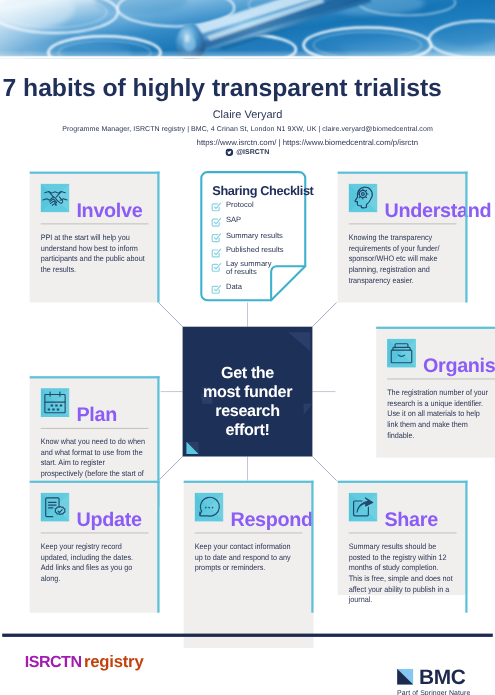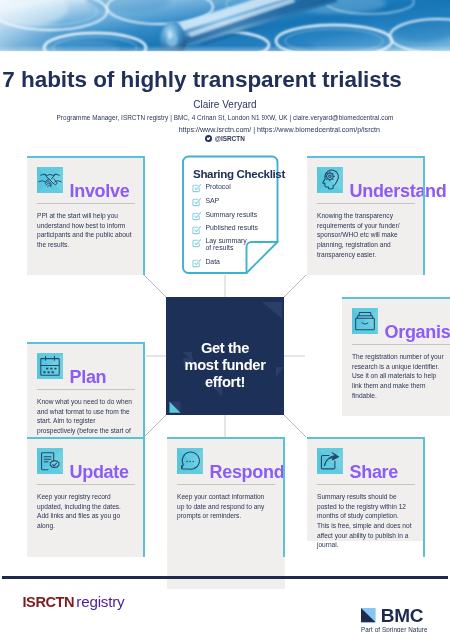--- a/index.html
+++ b/index.html
@@ -69,22 +69,22 @@
   .centre { position:absolute; left:166px; top:297px; width:118px; height:118px;
             background:#1d3057; display:flex; align-items:center;
             justify-content:center; }
   .centre .centre-deco { position:absolute; left:0; top:0; }
   .centre .txt { position:relative; top:-0.5px; font-size:14.7px; font-weight:700; color:#ffffff; text-align:center;
                  line-height:17.0px; letter-spacing:-0.35px;margin-top:20px; }
 
   
   .footrule { position:absolute; left:2px; top:576px; width:446px; height:2.6px; background:#1e2a4d; }
   .isrctn { position:absolute; left:22.5px; top:593.5px; font-size:14.6px; font-weight:700; letter-spacing:-0.45px; line-height:1;}
-  .isrctn .a { color:#7f1d1d; }
-  .isrctn .b { color:#4c1d95; font-weight:400; margin-left:2.2px; font-size:15.2px; letter-spacing:-0.2px;}
+  .isrctn .a { color:#a21caf; }
+  .isrctn .b { color:#c2410c; font-weight:700; margin-left:2.2px; font-size:15.2px; letter-spacing:-0.2px;}
     .bmc { position:absolute; left:361px; top:591.5px;margin-top:16px; }
   .bmc-word { font-family:"Liberation Sans",sans-serif; font-size:19px; font-weight:700;
               fill:#1e2a4d; letter-spacing:-0.3px; }
   .bmc-tag  { font-family:"Liberation Sans",sans-serif; font-size:6.3px; font-weight:400;
               fill:#1e2a4d; letter-spacing:0.08px; }
 </style>
 </head>
 <body>
 
 <div class="banner">
@@ -444,20 +444,21 @@
     <path d="M17 55 L26 55 L26 64 Z" fill="#2a3e69"></path>
     <path d="M17 61 L27 61 L27 70 L18 70 Z" fill="#2a3e69"></path>
     <path d="M118 70 L110 70 L110 80 Z" fill="#2a3e69"></path>
     <path d="M47 90 L56 90 L56 99 Z" fill="#2a3e69"></path>
     <rect x="3.5" y="104.7" width="11" height="11" fill="#2a3e69"></rect>
     <path d="M3.5 104.7 L14.5 115.7 L3.5 115.7 Z" fill="#5bc8de"></path>
   </svg>
   <div class="txt">
     <div>Get the</div>
     <div>most funder</div>
+    <div>research</div>
     <div>effort!</div>
   </div>
 </div>
 
 <div class="footrule"></div>
 <div class="isrctn"><span class="a">ISRCTN</span><span class="b">registry</span></div>
 <div class="bmc">
   <svg width="70" height="34" viewBox="0 0 70 34">
     <rect x="0" y="0" width="14.6" height="14.3" fill="#85c7f0"></rect>
     <path d="M0 0 L14.6 14.3 H0 Z" fill="#1e2a4d"></path>

